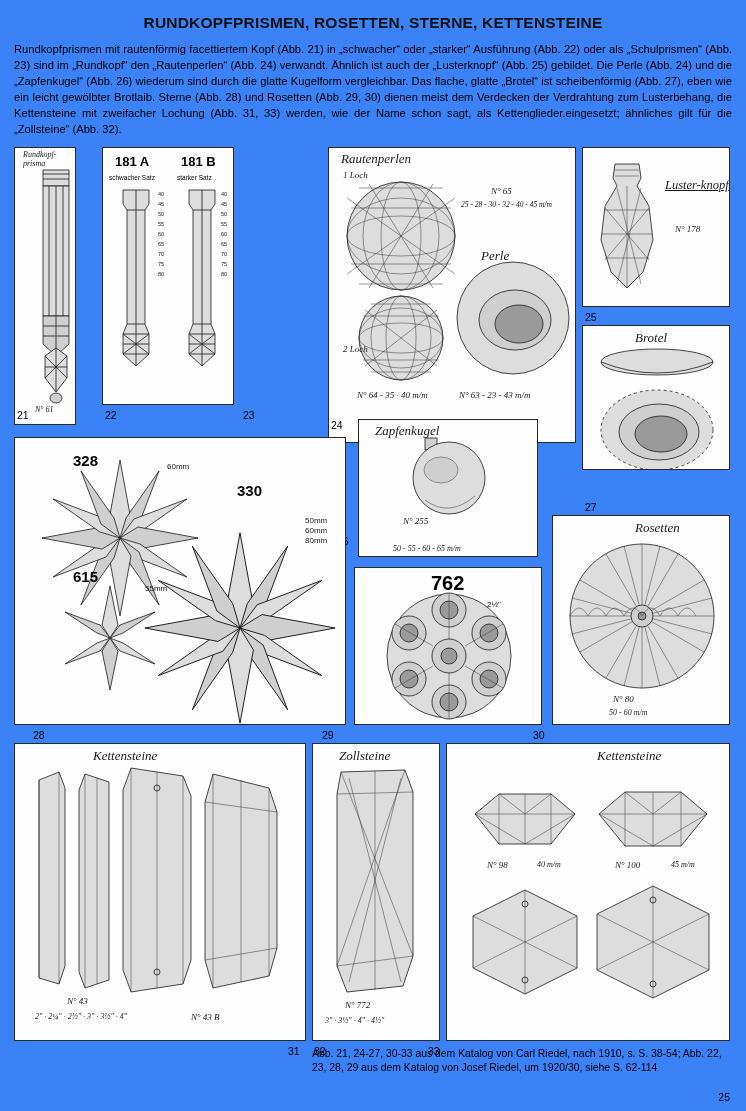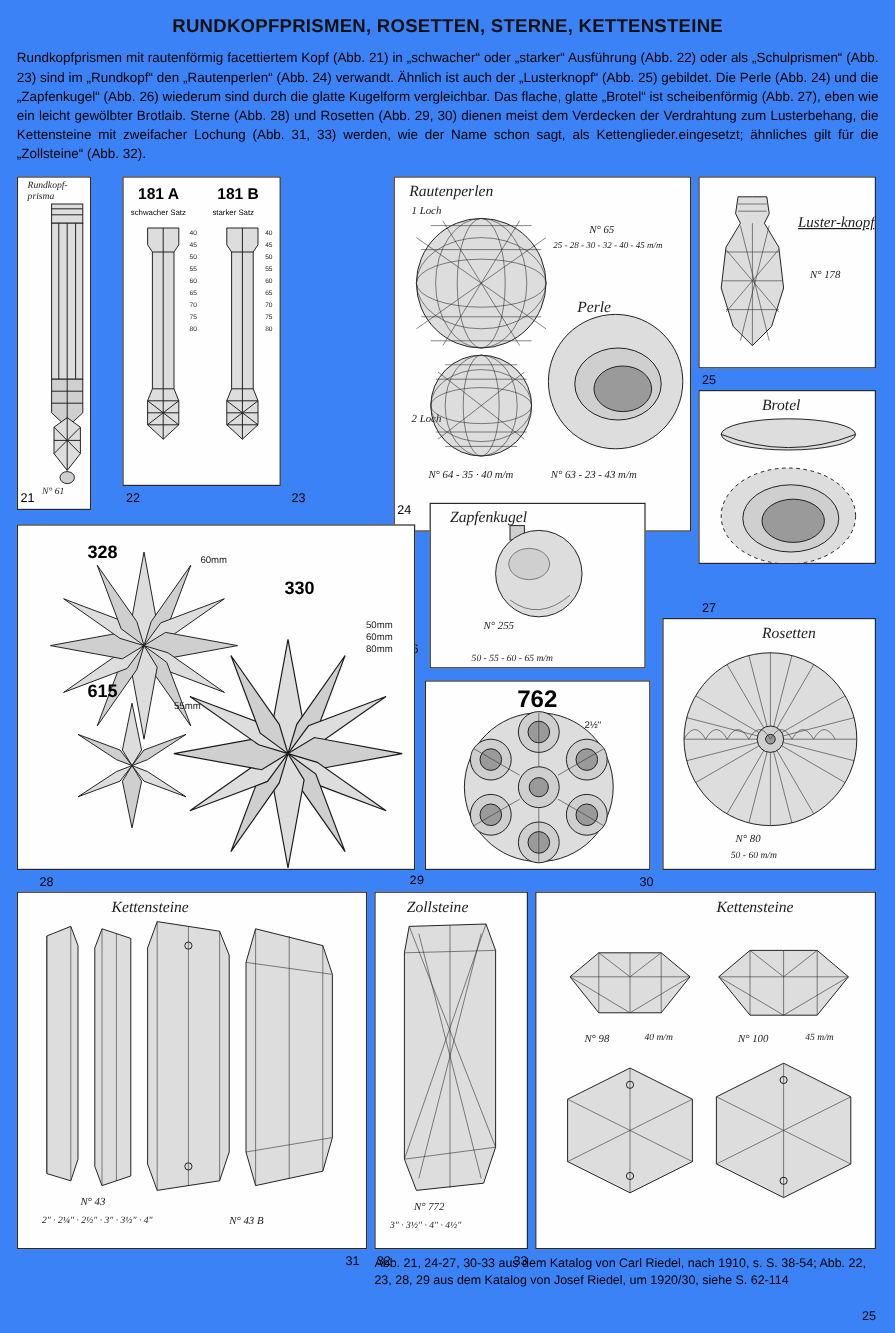--- a/index.html
+++ b/index.html
@@ -325,21 +325,21 @@
                 <circle cx="54" cy="65" r="17" class="fillgray"></circle>
                 <circle cx="54" cy="65" r="9" class="filldark"></circle>
               </g>
           </g>
           <g class="ink-thin">
             <path d="M94 26 L94 71 M110 98 L148 120 M110 78 L148 56 M94 105 L94 150 M78 98 L40 120 M78 78 L40 56"></path>
           </g>
         </g>
       </svg>
     </div>
-    <div class="fignum" style="left:327px; top:582px;font-family:Liberation Mono, monospace;">29</div>
+    <div class="fignum" style="left:308px; top:582px;">29</div>
 
     <div class="fig" style="left:538px; top:368px; width:178px; height:210px;">
       <div class="cap hand" style="left:82px; top:4px; font-size:13px;">Rosetten</div>
       <div class="cap" style="left:60px; top:178px; font-family:'Liberation Serif',serif; font-style:italic;">N° 80</div>
       <div class="cap" style="left:56px; top:192px; font-size:8px; font-family:'Liberation Serif',serif; font-style:italic;">50 - 60 m/m</div>
       <svg width="178" height="210" viewBox="0 0 178 210">
         <g class="ink">
           <g transform="translate(89,100)">
             <g class="fillgray2">
               <path d="M0,-72 L15,-60 L-15,-60 Z"></path>

